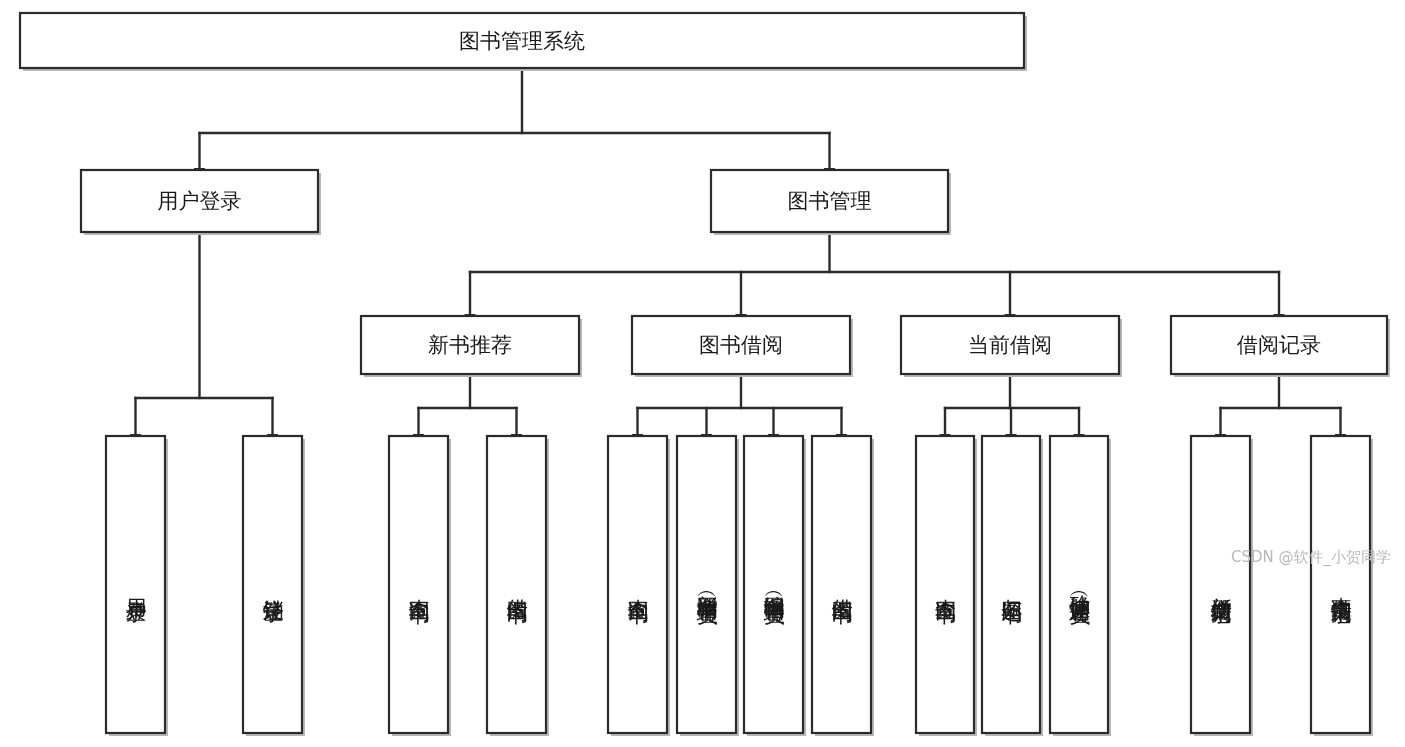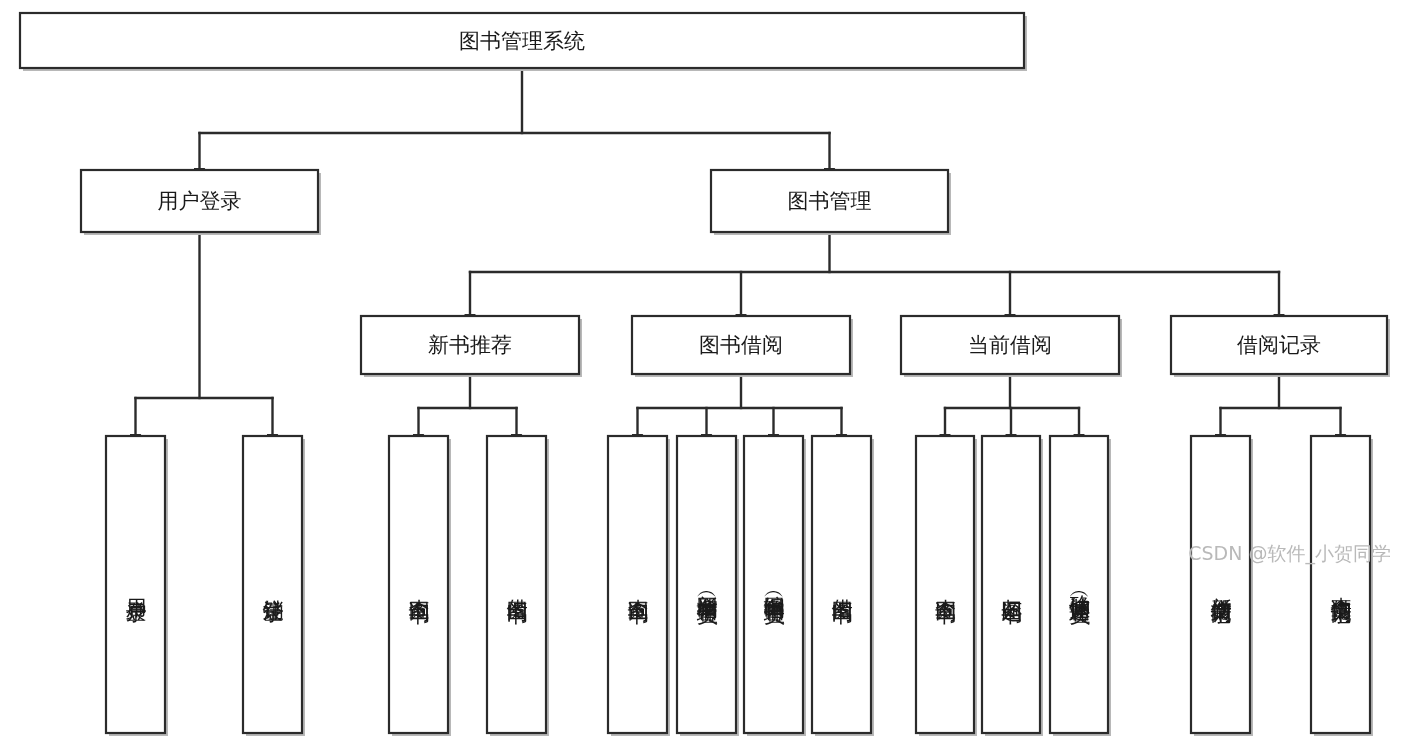--- a/index.html
+++ b/index.html
@@ -61,21 +61,21 @@
     color: #1a1a1a;
     letter-spacing: 1.5px;
     white-space: nowrap;
     pointer-events: none;
   }
   .watermark {
     position: absolute;
     right: 14px;
     bottom: 6px;
     font-family: "DejaVu Sans", "Liberation Sans", sans-serif;
-    font-size: 19px;
+    font-size: 15px;
     color: #b9b9b9;
     white-space: nowrap;
     text-align: center;
   }
 </style>
 </head>
 <body>
 
 <div id="diagram-root">
 

